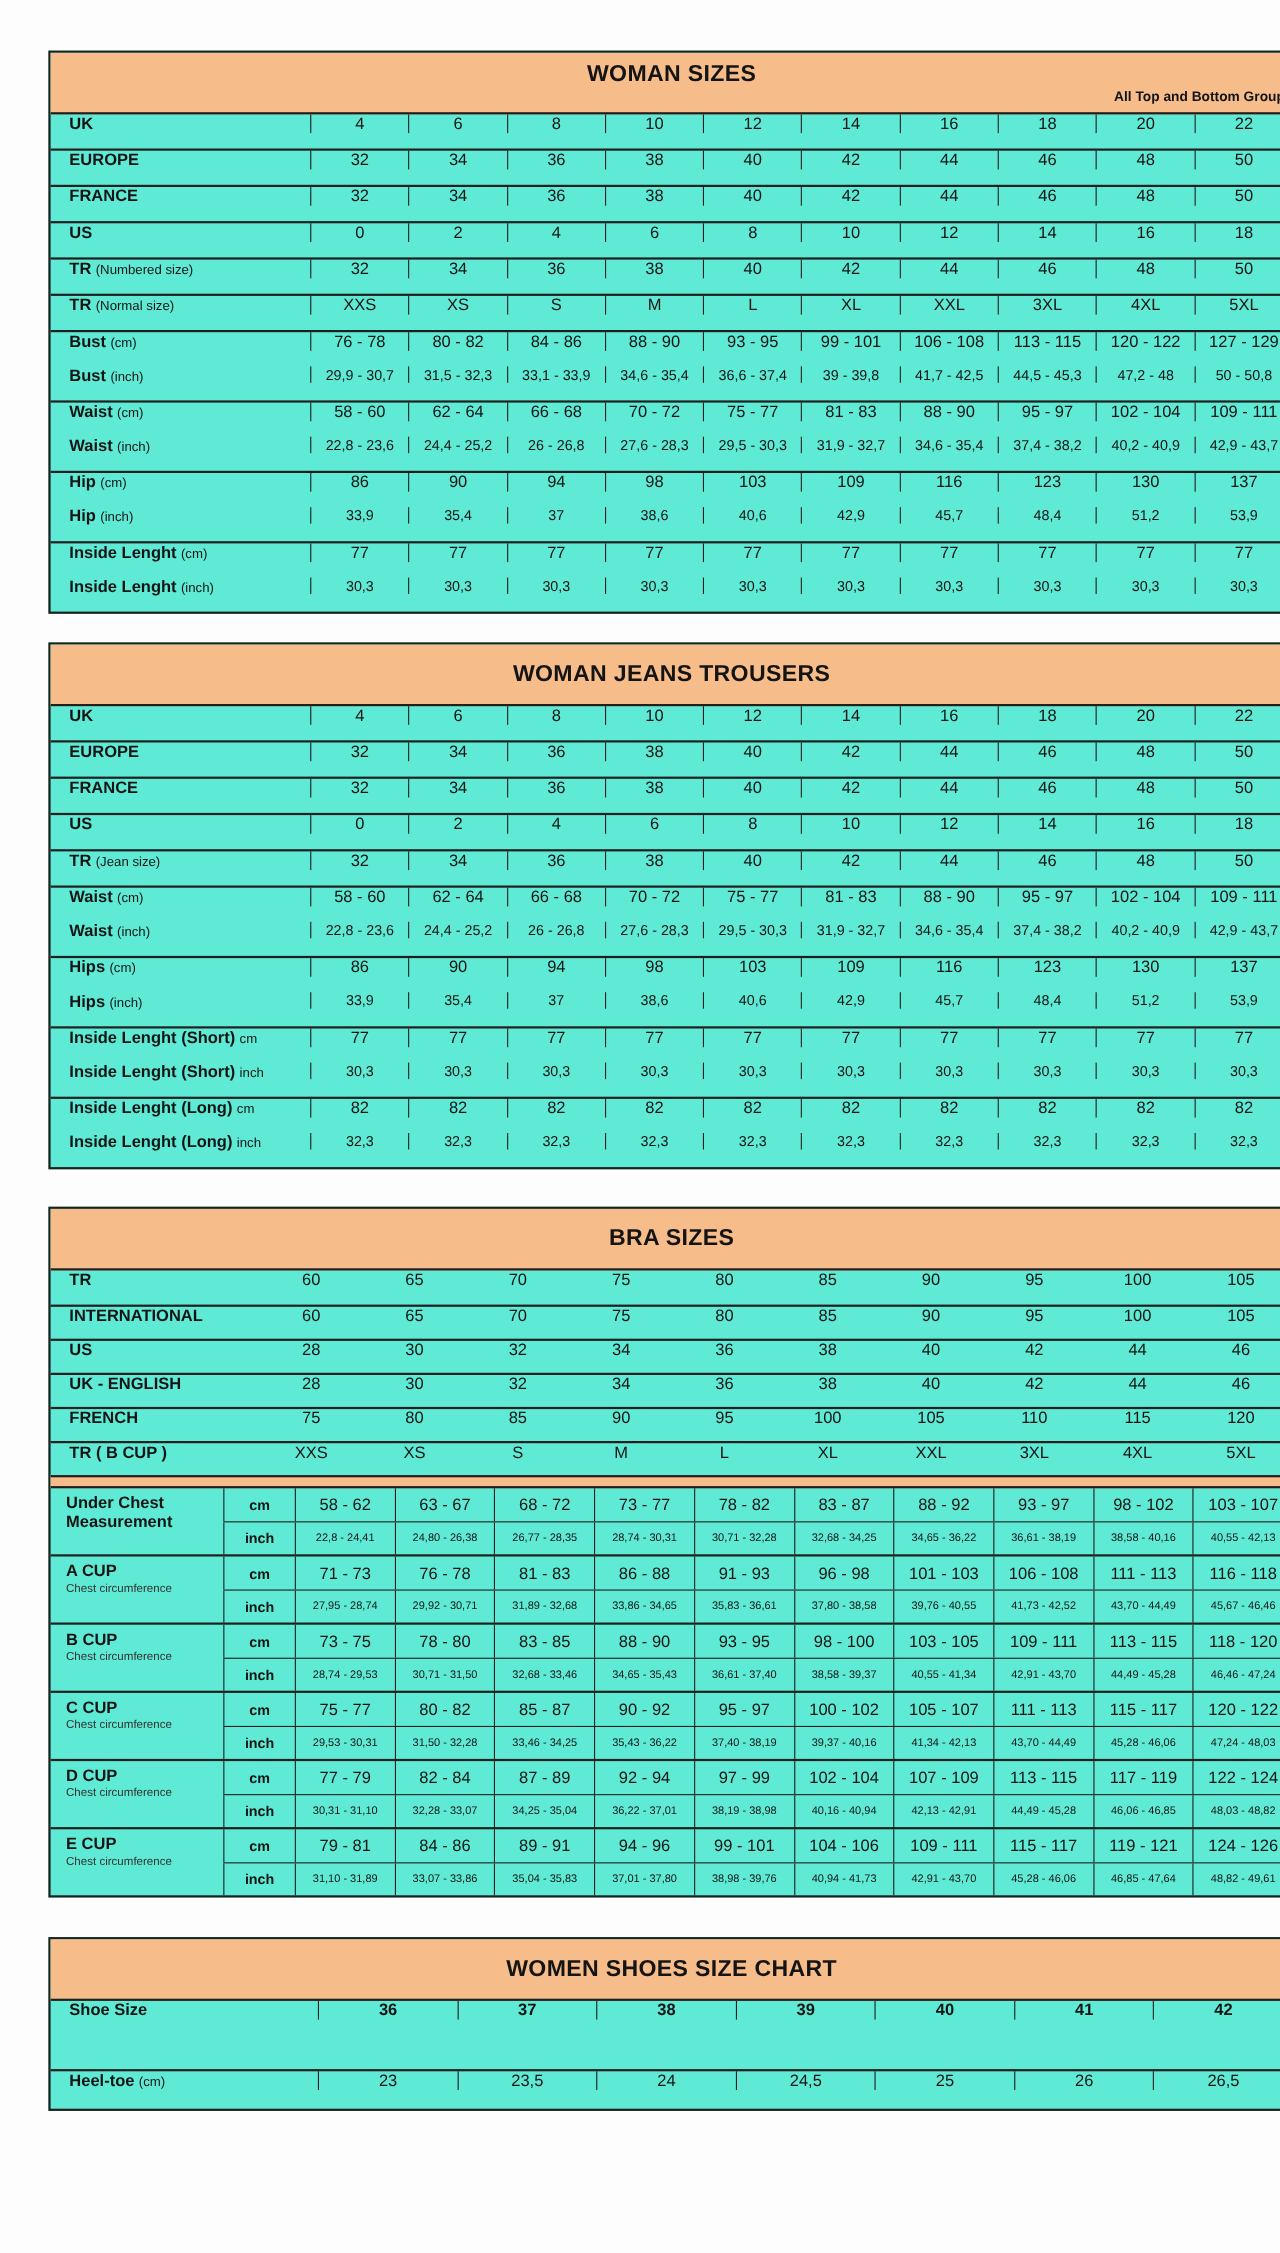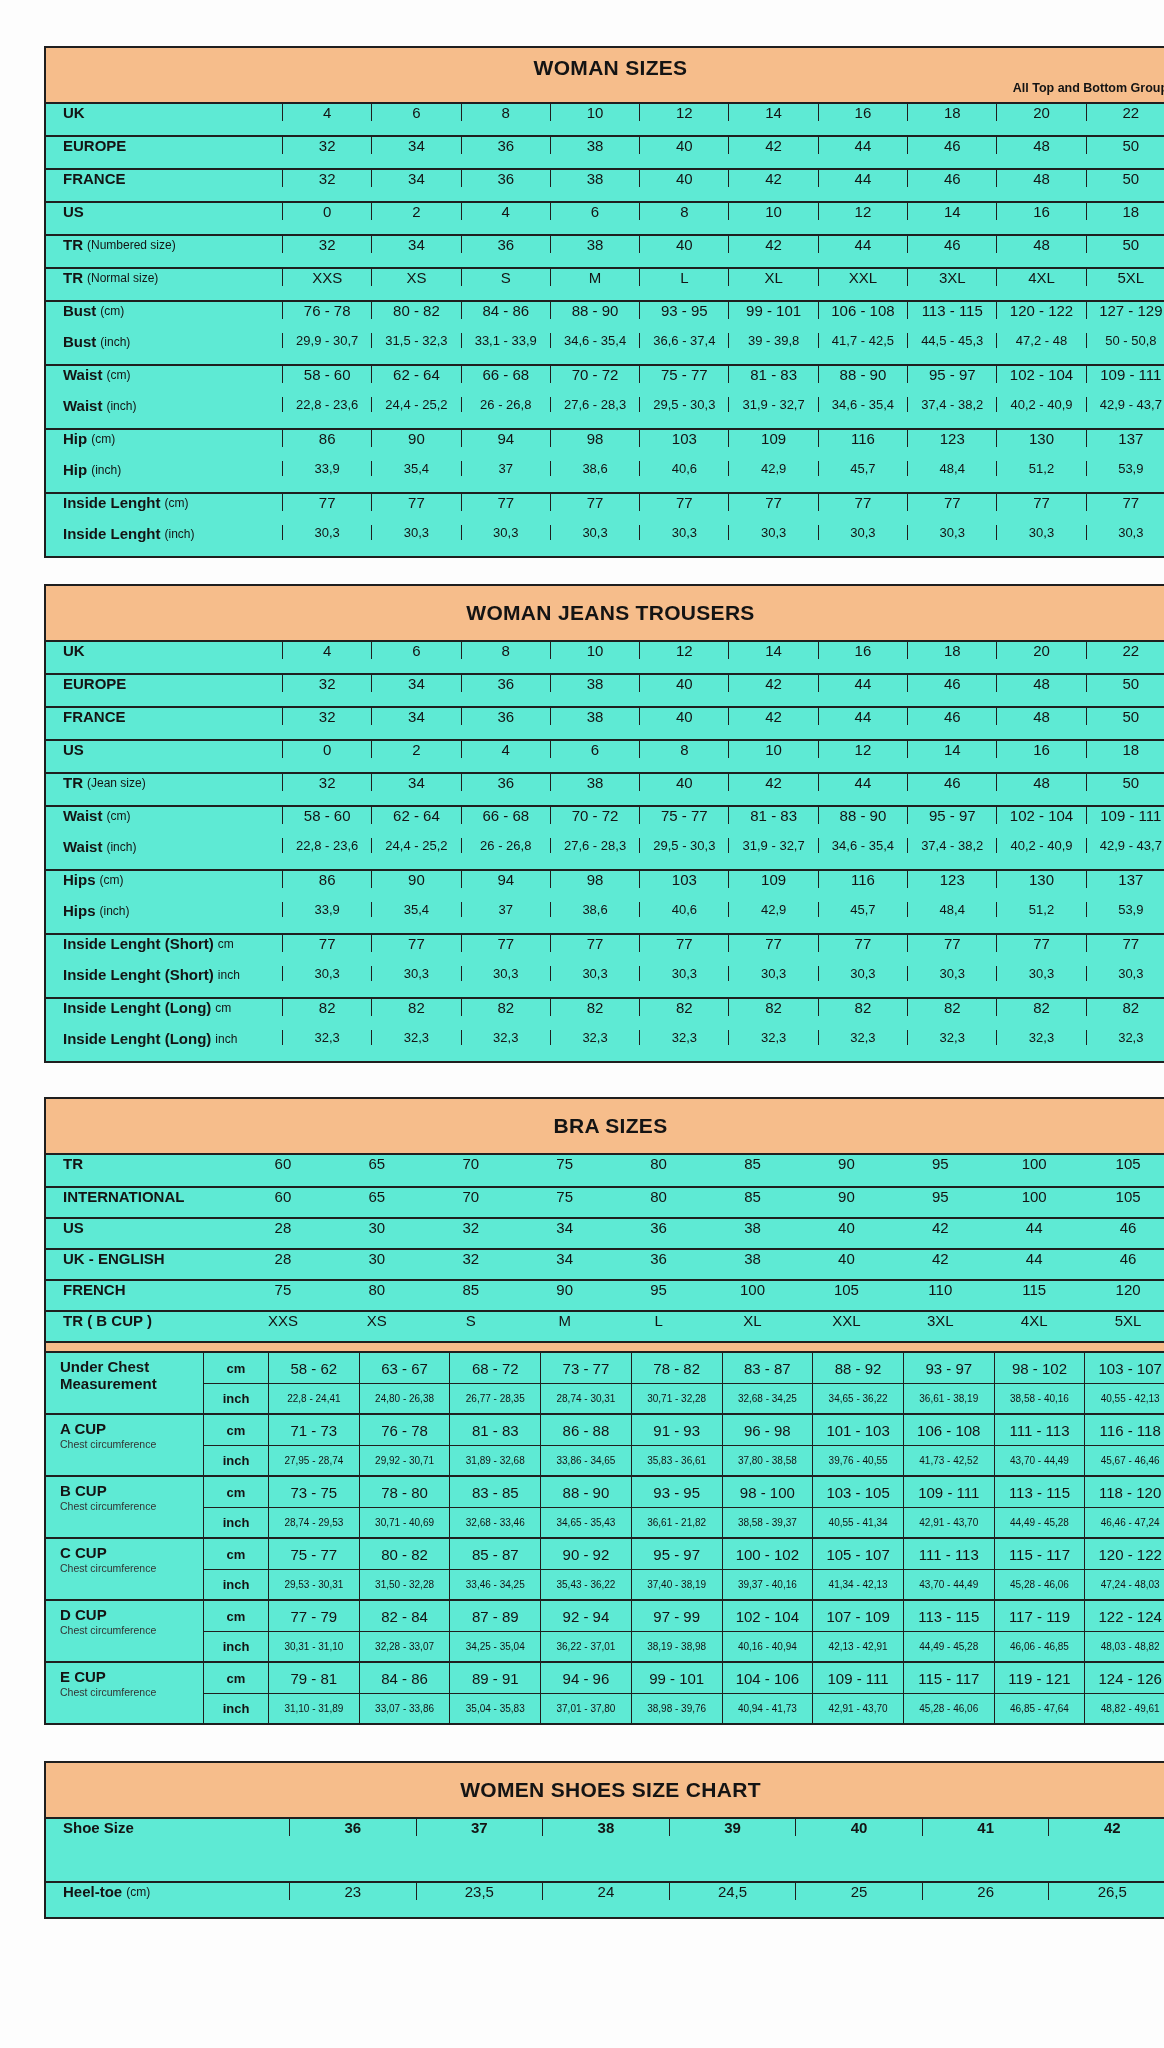--- a/index.html
+++ b/index.html
@@ -871,24 +871,24 @@
                 <div class="val">109 - 111</div>
                 <div class="val">113 - 115</div>
                 <div class="val">118 - 120</div>
               </div>
               </div>
             <div class="cuprow">
                 <div class="unit">inch</div>
                 <div class="vals">
 
                 <div class="val">28,74 - 29,53</div>
-                <div class="val">30,71 - 40,69</div>
+                <div class="val">30,71 - 31,50</div>
                 <div class="val">32,68 - 33,46</div>
                 <div class="val">34,65 - 35,43</div>
-                <div class="val">36,61 - 21,82</div>
+                <div class="val">36,61 - 37,40</div>
                 <div class="val">38,58 - 39,37</div>
                 <div class="val">40,55 - 41,34</div>
                 <div class="val">42,91 - 43,70</div>
                 <div class="val">44,49 - 45,28</div>
                 <div class="val">46,46 - 47,24</div>
               </div>
               </div>
           </div>
         </div>
         <div class="cupblock">

